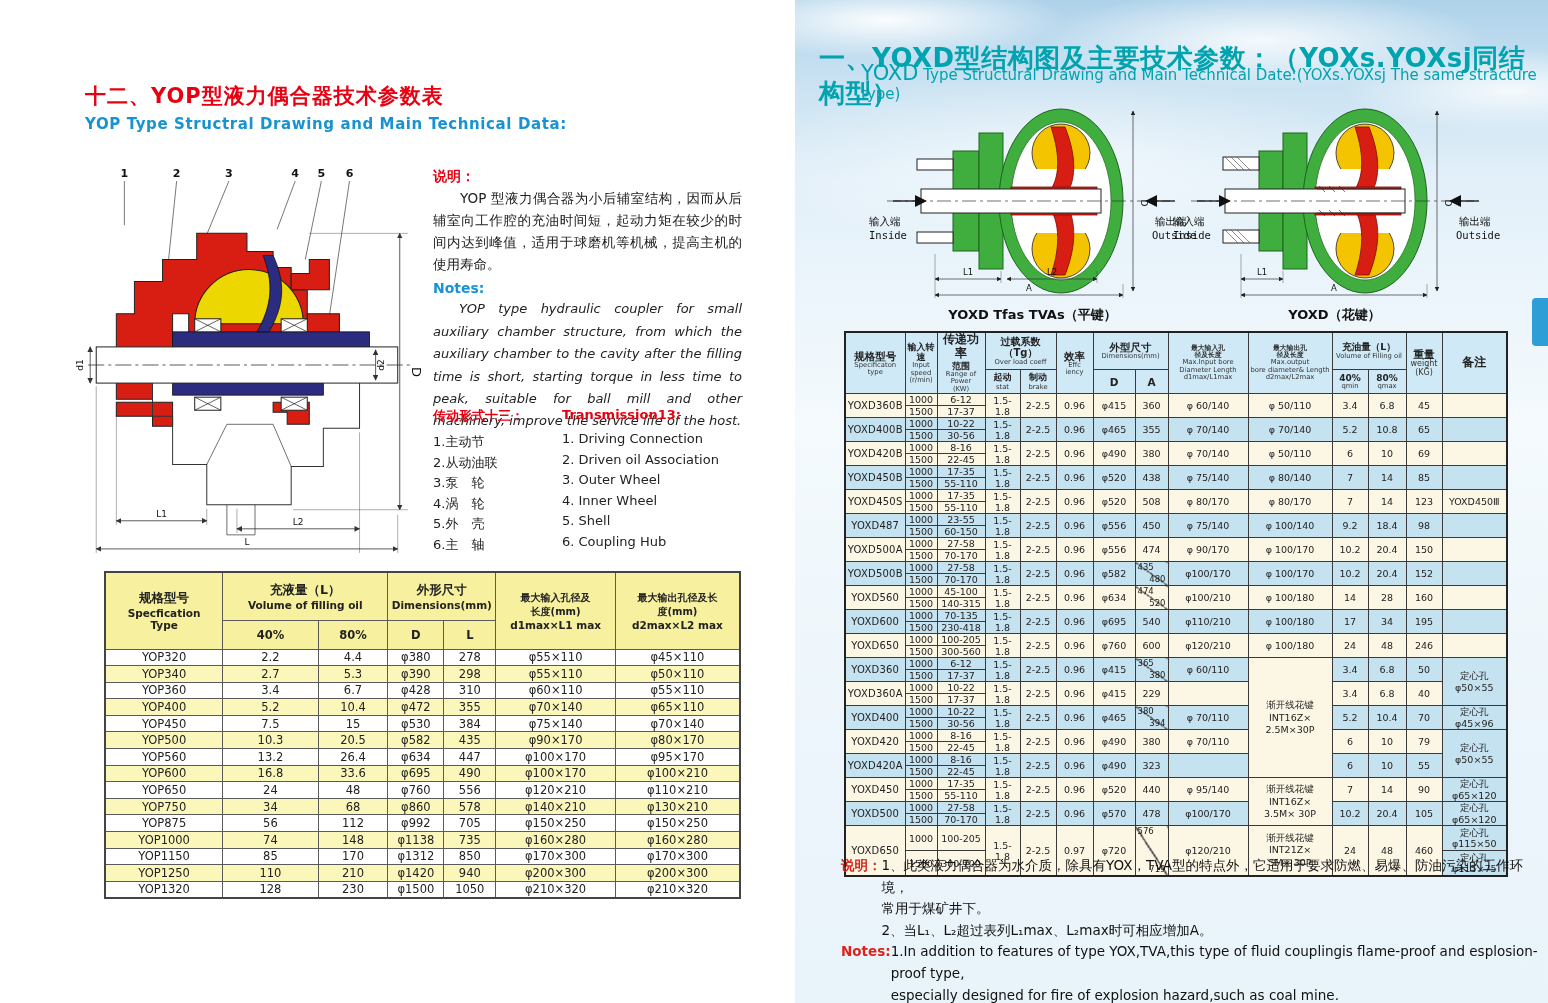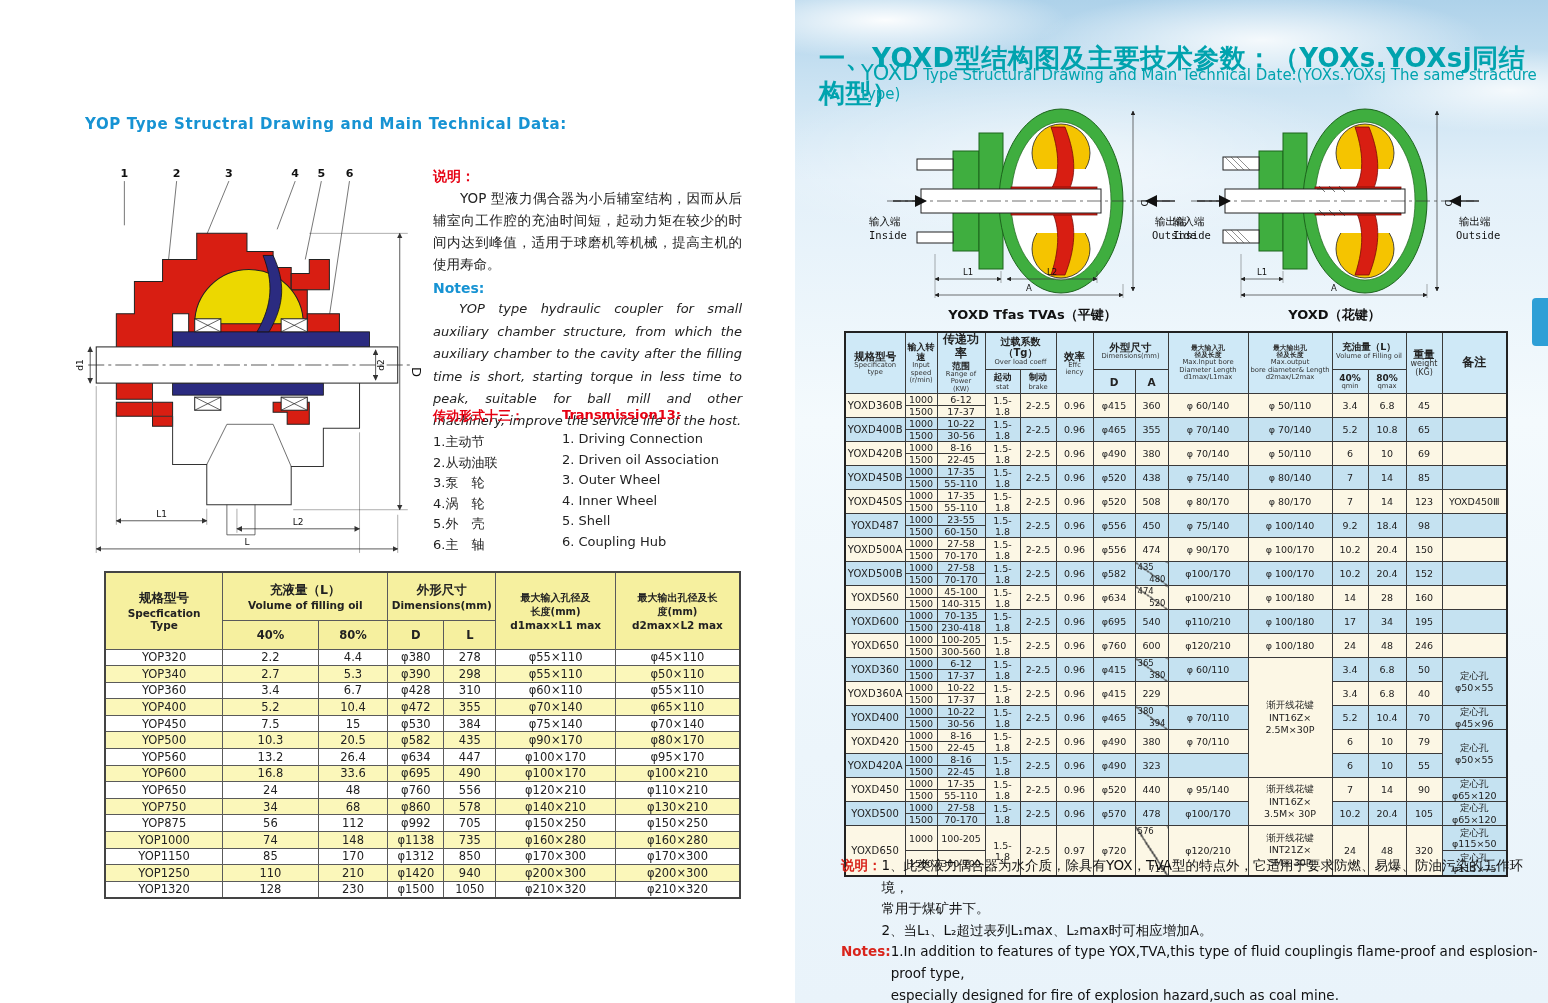--- a/index.html
+++ b/index.html
@@ -86,20 +86,21 @@
 
   svg text { font-family:"DejaVu Sans","Liberation Sans",sans-serif; }
   svg .mono { font-family:"DejaVu Sans Mono",monospace; }
 </style>
 </head>
 <body>
 
 <div class="spread">
 
   <div class="page-left">
+    <div class="lp-title-cn">十二、YOP型液力偶合器技术参数表</div>
     <div class="lp-title-en">YOP Type Structral Drawing and Main Technical Data:</div>
 
     <svg class="lp-diagram" viewBox="0 0 350 400">
       <defs>
         <marker id="arr" viewBox="0 0 10 10" refX="9" refY="5" markerWidth="7" markerHeight="7" orient="auto-start-reverse">
           <path d="M0,0L10,5L0,10z" fill="#333"></path>
         </marker>
       </defs>
       <g font-size="11" font-weight="bold" fill="#111" text-anchor="middle">
         <text x="48" y="14">1</text>
@@ -964,21 +965,21 @@
             <td rowspan="2">0.97</td>
             <td rowspan="2">φ720</td>
             <td rowspan="2" class="c-diag">
               <span class="dv1">576</span>
               <span class="dv2">719</span>
             </td>
             <td rowspan="2">φ120/210</td>
             <td rowspan="2" class="c-spline">渐开线花键<br>INT21Z×<br>5M× 30P</td>
             <td rowspan="2">24</td>
             <td rowspan="2">48</td>
-            <td rowspan="2">320</td>
+            <td rowspan="2">460</td>
             <td class="c-remark rb">定心孔<br>φ115×50</td>
           </tr>
           <tr class="crow tall">
             <td>1500</td>
             <td>300-700</td>
             <td class="c-remark rb">定心孔<br>φ115×75</td>
           </tr>
         </tbody>
     </table>
 

